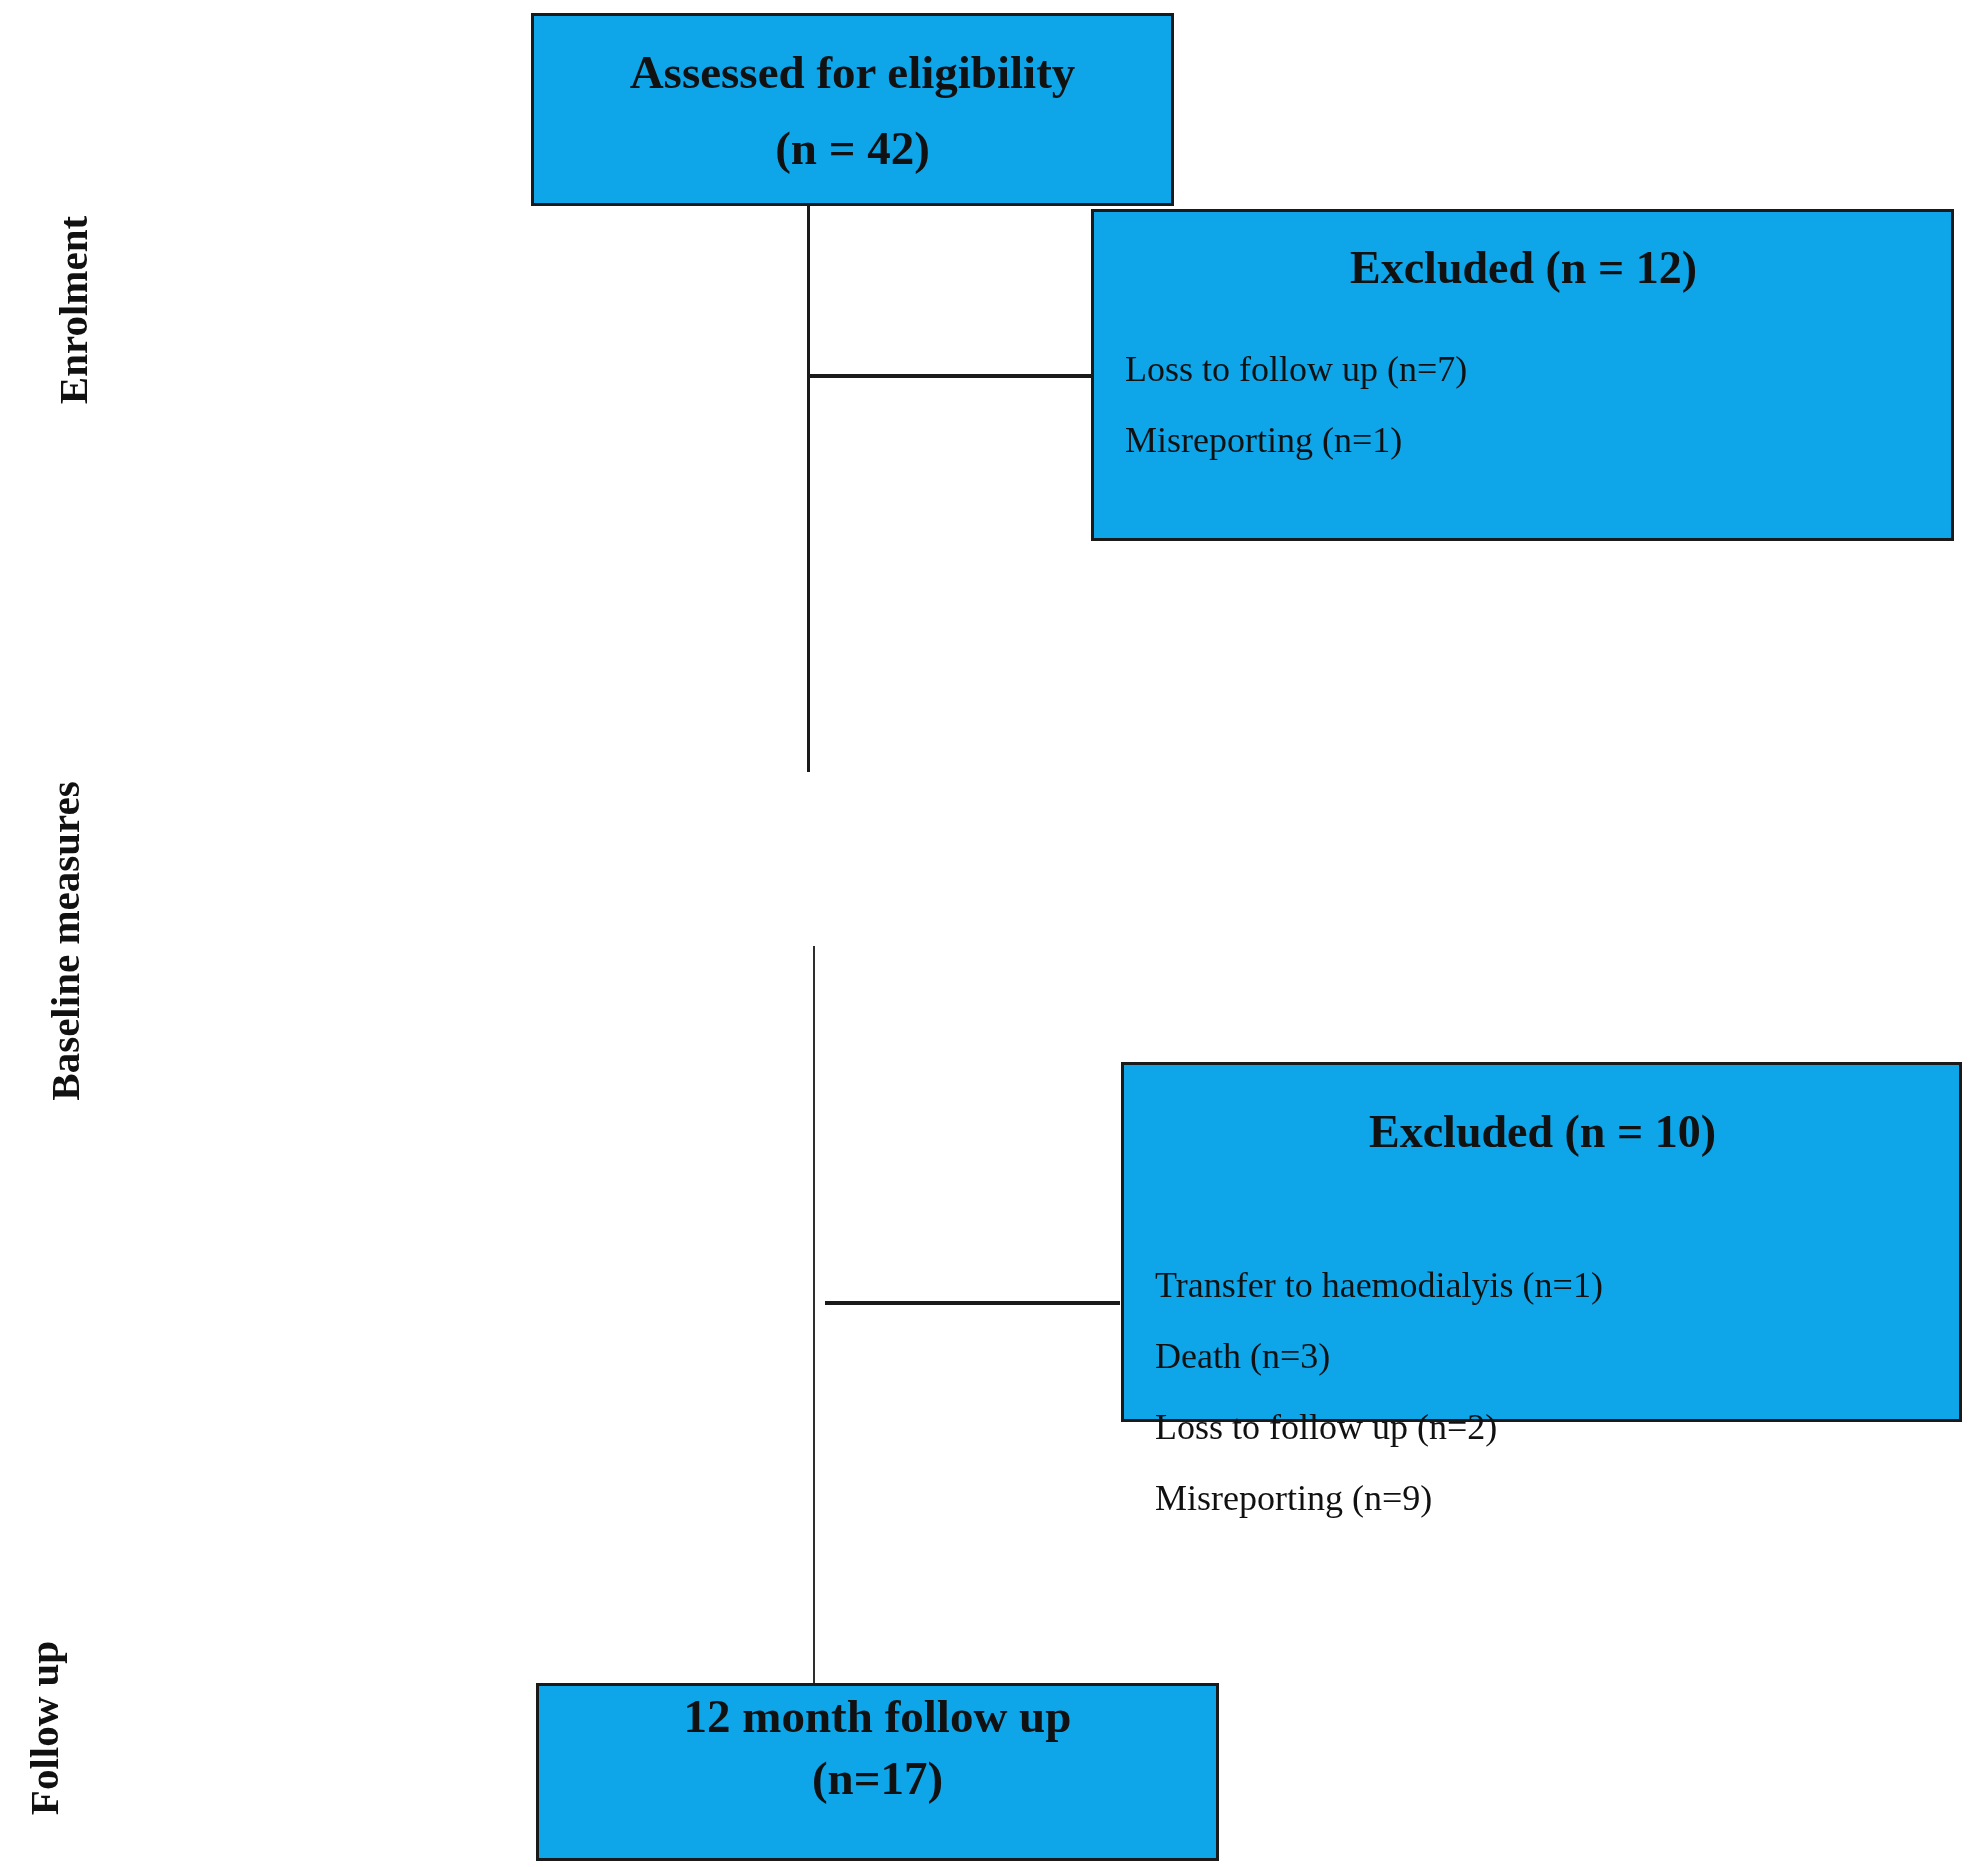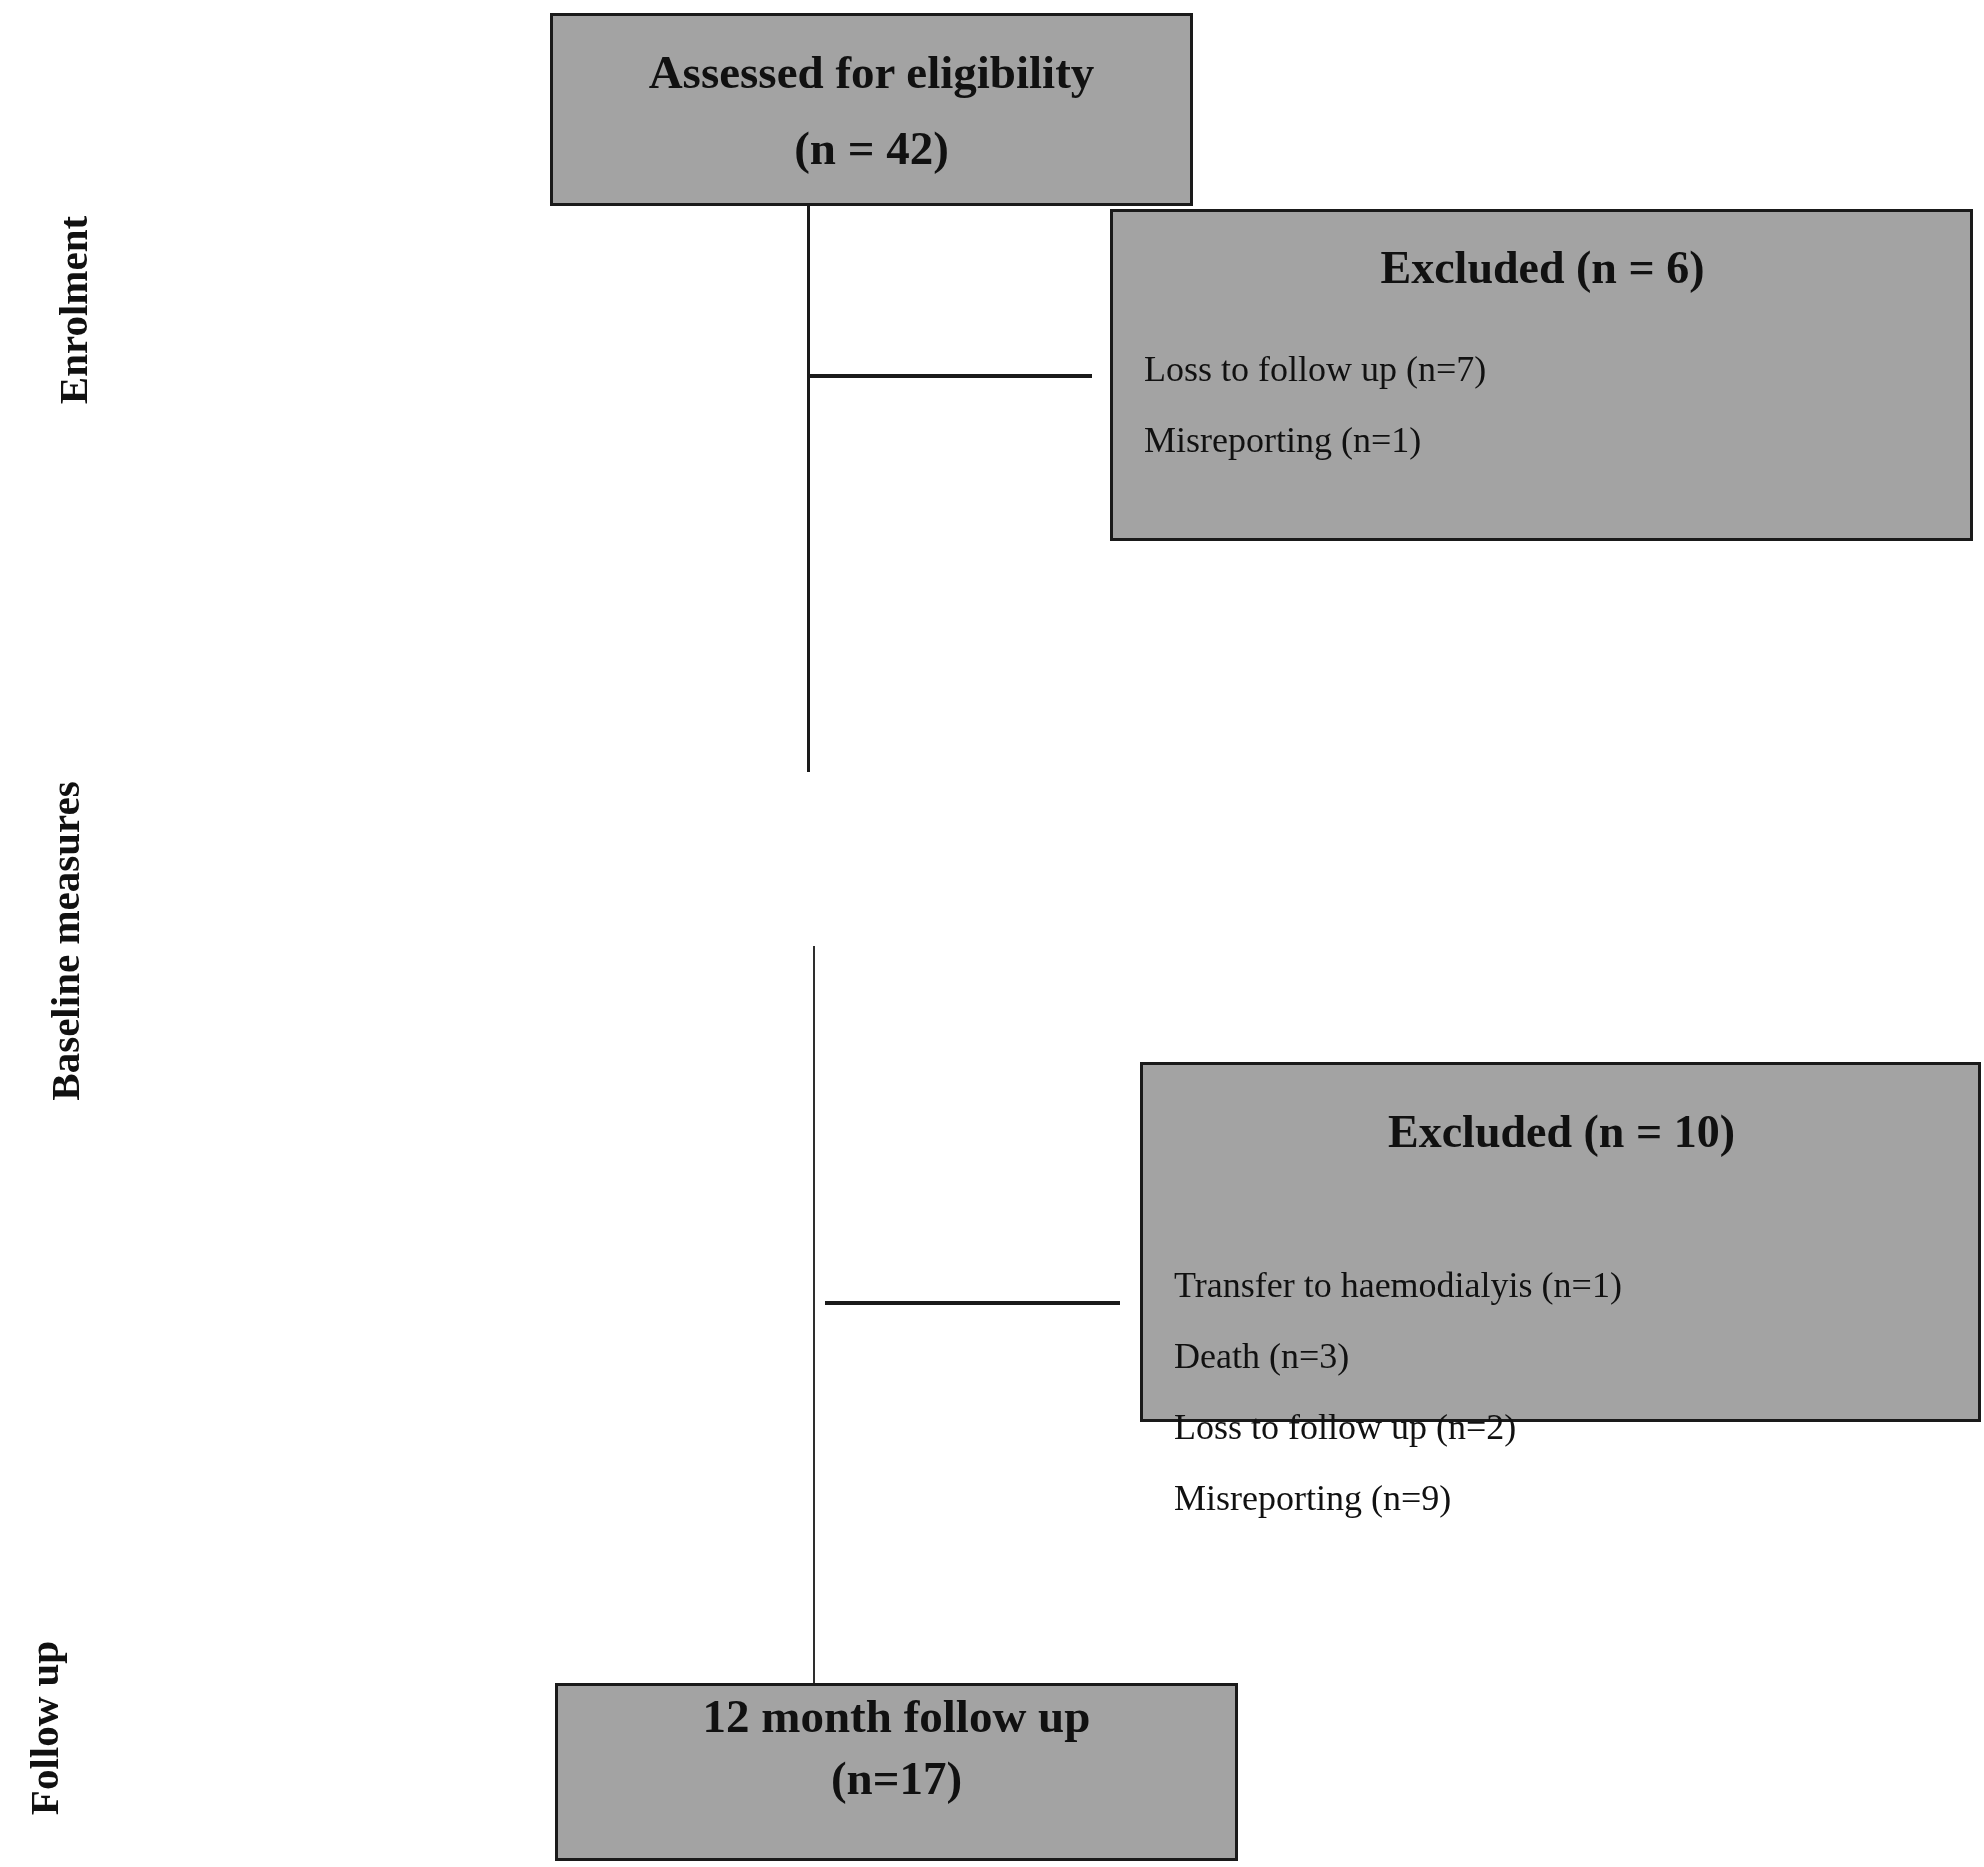--- a/index.html
+++ b/index.html
@@ -9,22 +9,21 @@
     height: 1867px;
     background: #ffffff;
     font-family: "Liberation Serif", serif;
     color: #111111;
     overflow: hidden;
   }
   .flow-box {
     position: absolute;
     box-sizing: border-box;
     border: 3.7px solid #1a1a1a;
-    background: #a3a3a3;
-    margin-left: 19px;
+    background: #0ea5e9;
   }
   .center-box {
     display: flex;
     flex-direction: column;
     align-items: center;
     justify-content: center;
     text-align: center;
     font-weight: bold;
     font-size: 47px;
   }
@@ -83,21 +82,21 @@
   <div class="connector h-line-1"></div>
   <div class="connector v-line-2"></div>
   <div class="connector h-line-2"></div>
 
   <div class="flow-box center-box box-assessed">
     <div>Assessed for eligibility</div>
     <div>(n = 42)</div>
   </div>
 
   <div class="flow-box box-excluded-1">
-    <div class="excluded-title">Excluded (n = 6)</div>
+    <div class="excluded-title">Excluded (n = 12)</div>
     <div class="excluded-items">
       <div>Loss to follow up (n=7)</div>
       <div>Misreporting (n=1)</div>
     </div>
   </div>
 
 
   <div class="flow-box box-excluded-2">
     <div class="excluded-title">Excluded (n = 10)</div>
     <div class="excluded-items">

